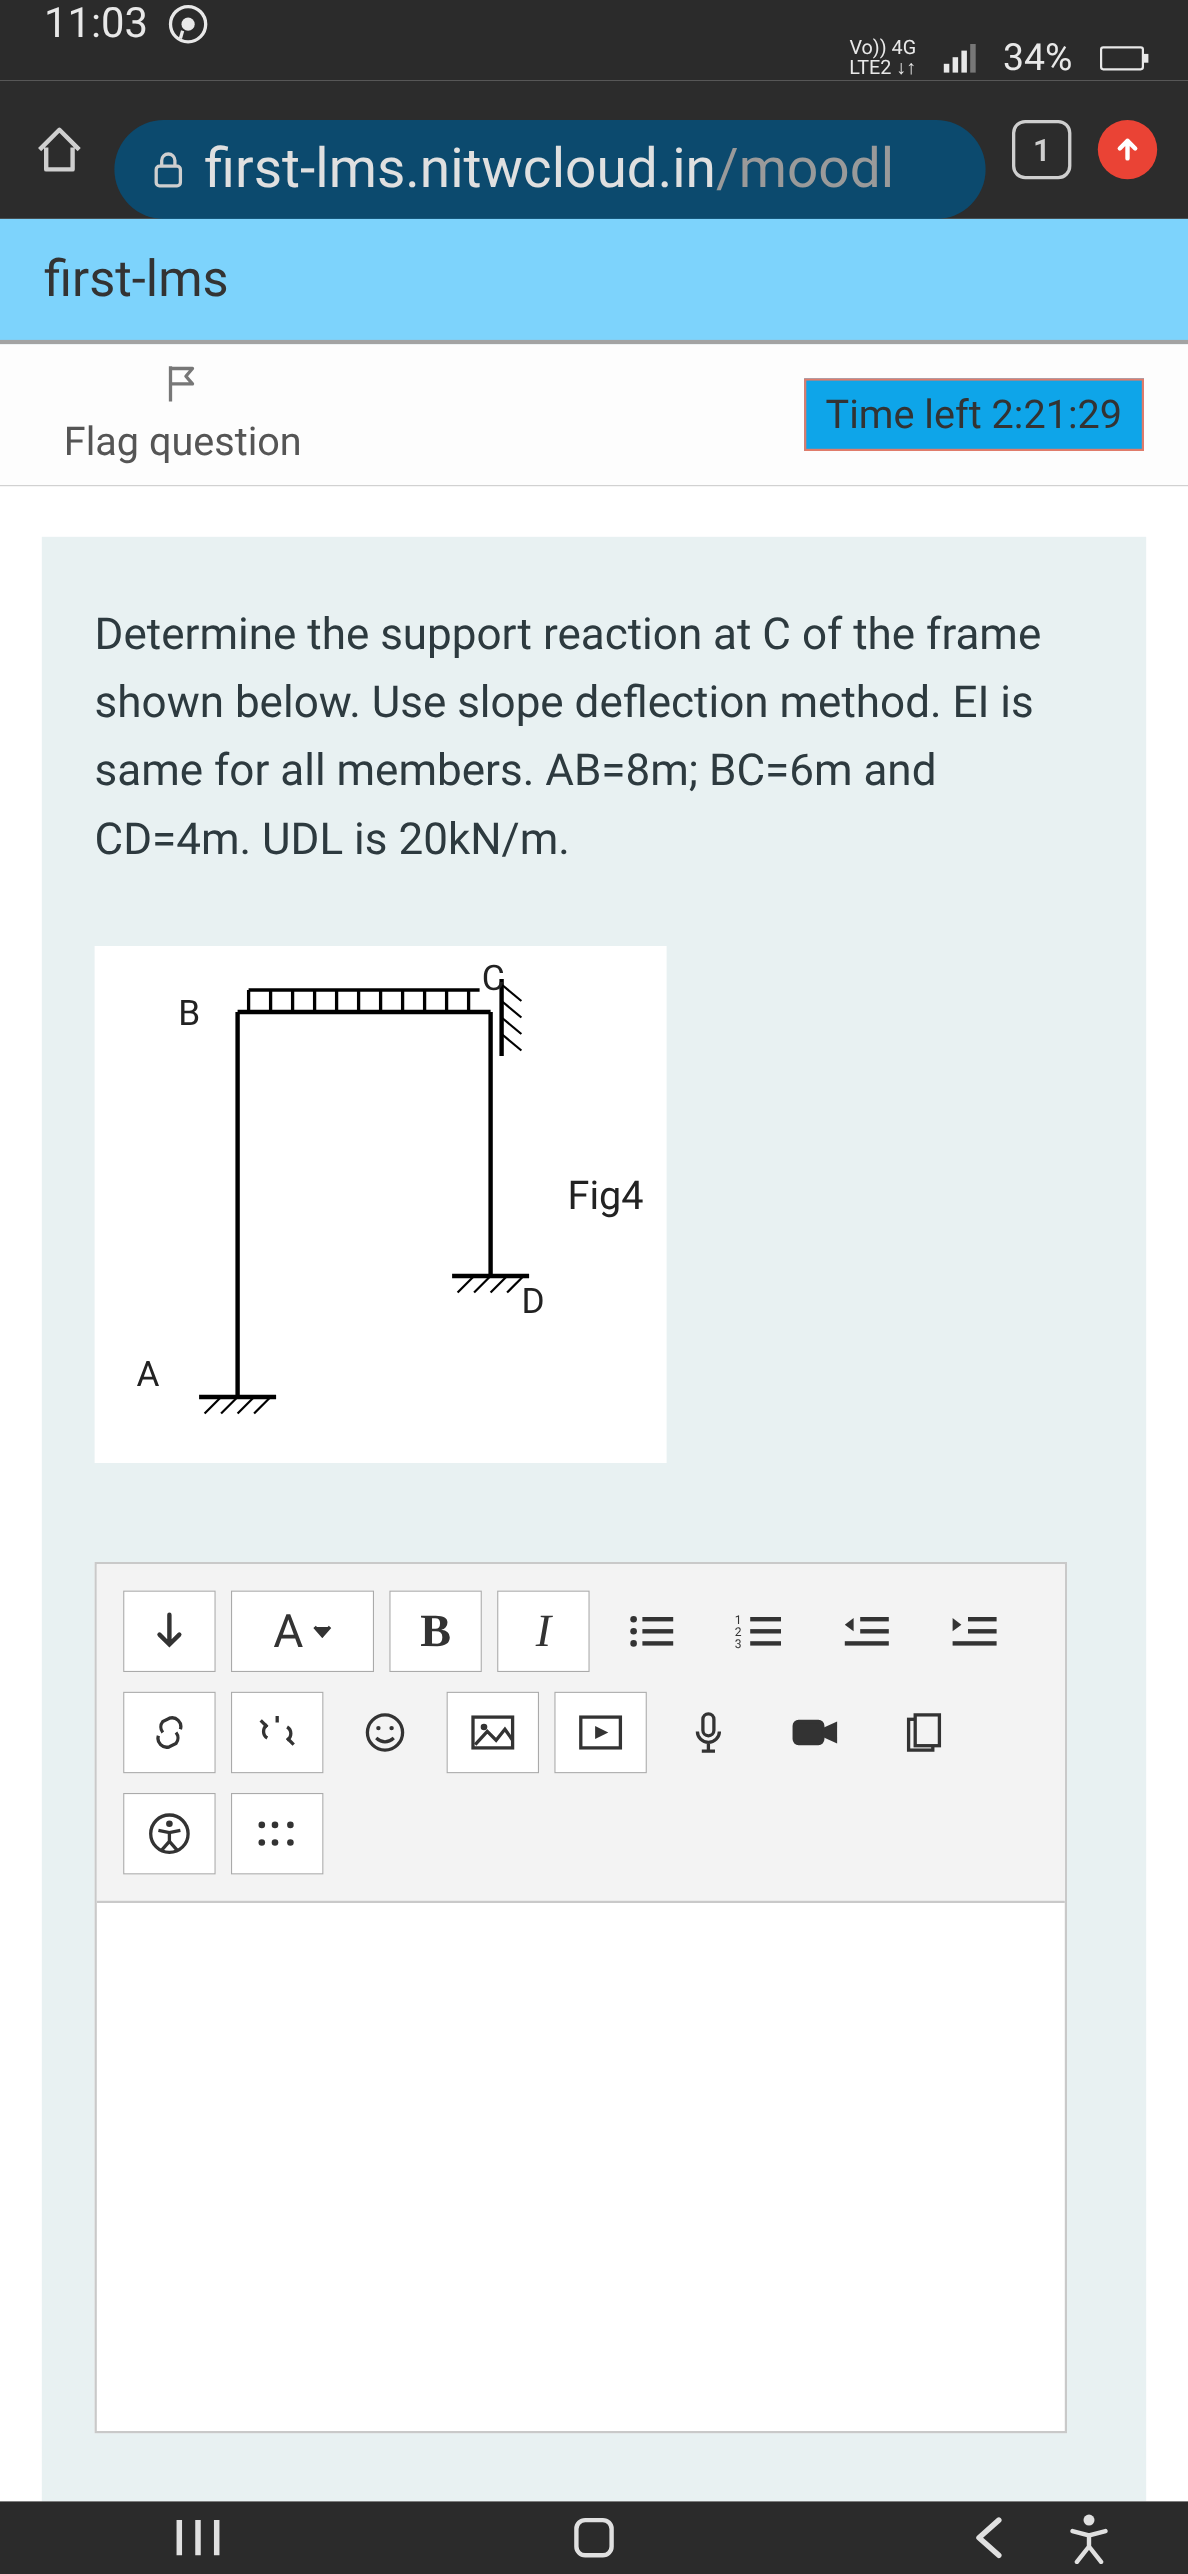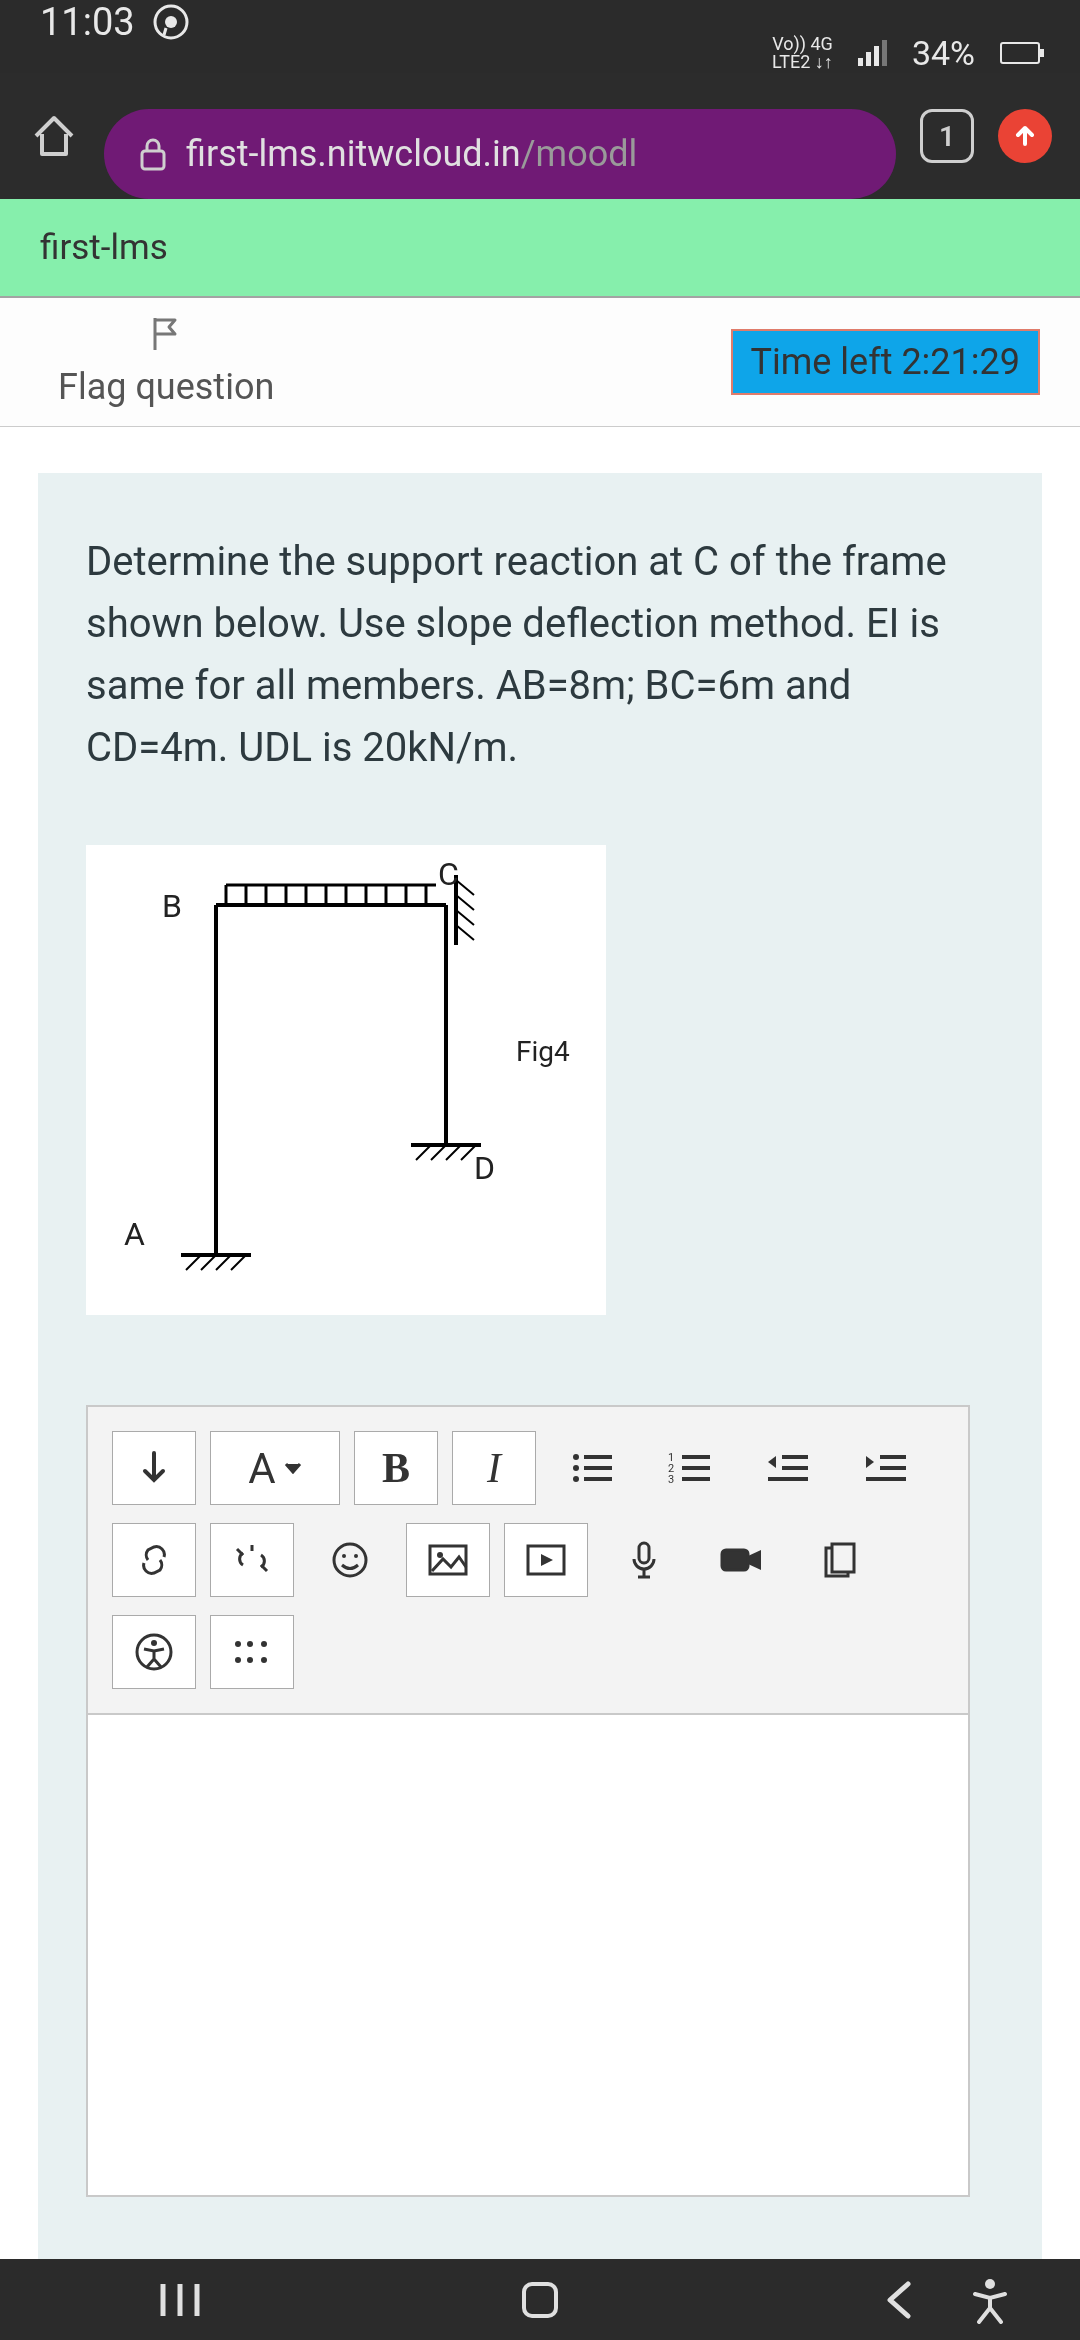--- a/index.html
+++ b/index.html
@@ -11,28 +11,28 @@
     .status-right { display:flex; align-items:center; gap:19px; font-size:34px;margin-top:33px; }
     .status-tiny { font-size:18px; line-height:1; text-align:right; display:inline-block; }
     .signal-bars { display:inline-flex; align-items:flex-end; gap:3px; margin:0 6px; }
     .signal-bars span { width:5px; background:#e8e8e8; }
     .battery-shell { width:40px; height:22px; border:2px solid #e8e8e8; border-radius:3px; margin-left:6px; position:relative; }
     .battery-shell::after { content:""; position:absolute; right:-6px; top:5px; width:4px; height:8px; background:#e8e8e8; }
     .battery-fill { background:#e8e8e8; height:100%; width:73%; }
 
     
     .browser-bar { height:145px; background:#2c2c2c; display:flex; align-items:center; padding:0 28px; gap:24px; }
-    .addr-pill { flex:1; height:90px; background:#701a75; border-radius:45px; display:flex; align-items:center; padding:0 34px; gap:18px; font-size:36px; color:#cfcfcf;margin-top:36px; }
+    .addr-pill { flex:1; height:90px; background:#0c4a6e; border-radius:45px; display:flex; align-items:center; padding:0 34px; gap:18px; font-size:50px; color:#cfcfcf;margin-top:36px; }
     .addr-domain { color:#e0e0e0; }
     .addr-path { color:#9a9a9a; }
     .tab-count { width:54px; height:54px; border:3.5px solid #cfcfcf; border-radius:12px; display:flex; align-items:center; justify-content:center; color:#cfcfcf; font-size:28px; font-weight:600; }
     .update-dot { width:54px; height:54px; border-radius:50%; background:#ea4335; display:flex; align-items:center; justify-content:center; color:#fff; font-size:30px; }
 
     
-    .page-header { background:#86efac; border-bottom:2px solid #a3a3a3; padding:28px 40px; font-size:35px; color:#333; }
+    .page-header { background:#7dd3fc; border-bottom:4px solid #a3a3a3; padding:28px 40px; font-size:46px; color:#333; }
     .metabar { display:flex; align-items:center; justify-content:space-between; padding:18px 40px 18px 58px; border-bottom:1px solid #ccc; background:#fdfdfd; }
     .flagq { display:flex; align-items:center; gap:14px; font-size:36px; color:#555;flex-direction:column; }
     .timebox { border:2px solid #e07c6b; padding:10px 18px; font-size:36px; color:#333; background:#0ea5e9; }
 
     .question-panel { margin:46px 38px 0 38px; background:#e8f1f2; padding:58px 72px 62px 48px; }
     .question-text { font-size:40px; line-height:1.55; color:#2d3a3f; }
     .figure-box { margin-top:66px; width:520px; height:470px; background:#fff; position:relative; }
     .fig-label { position:absolute; font-size:32px; color:#222; }
 
     .editor { margin-top:90px; border:2px solid #c9c9c9; background:#fff; }
@@ -162,21 +162,21 @@
           <line x1="370" y1="35" x2="388" y2="50"></line>
           <line x1="370" y1="50" x2="388" y2="65"></line>
           <line x1="370" y1="65" x2="388" y2="80"></line>
           <line x1="370" y1="80" x2="388" y2="95"></line>
         </g>
     </svg>
     <span class="fig-label" style="left:76px; top:42px;">B</span>
     <span class="fig-label" style="left:352px; top:10px;">C</span>
     <span class="fig-label" style="left:38px; top:370px;">A</span>
     <span class="fig-label" style="left:388px; top:304px;">D</span>
-    <span class="fig-label" style="left:430px; top:190px; font-size:28px;">Fig4</span>
+    <span class="fig-label" style="left:430px; top:206px; font-size:36px;">Fig4</span>
   </div>
 
   <div class="editor">
     <div class="toolbar">
       <div class="trow">
         <div class="tbtn">
           <svg width="34" height="38" viewBox="0 0 34 38">
               <path d="M17 4 V30 M8 22 L17 31 L26 22" stroke="#333" stroke-width="4" fill="none" stroke-linecap="round"></path>
             </svg>
         </div>

